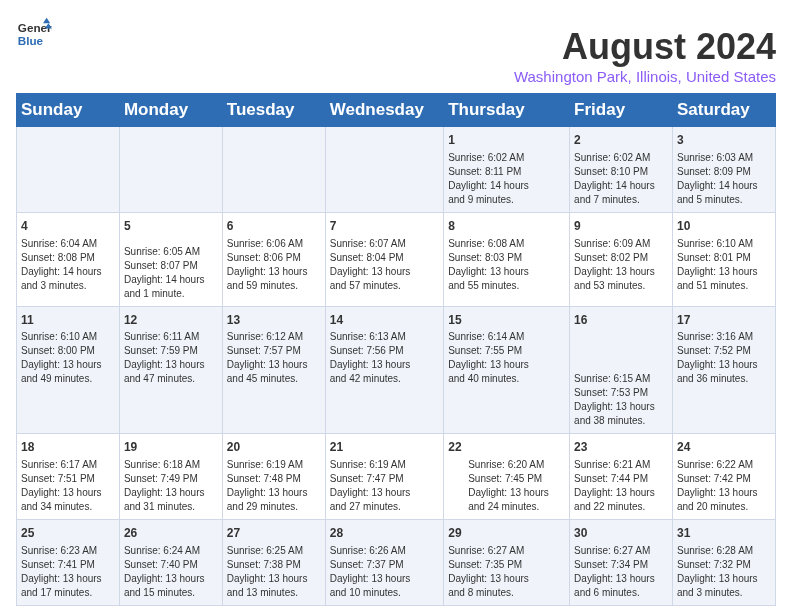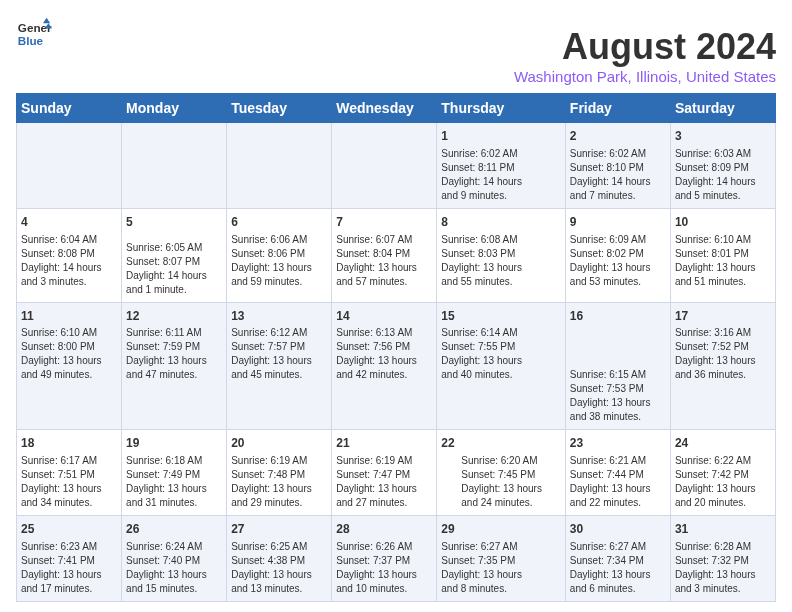--- a/index.html
+++ b/index.html
@@ -43,21 +43,21 @@
       border-collapse: collapse;
       font-size: 11px;
     }
     thead tr {
       background-color: #2e6db4;
       color: #fff;
     }
     thead th {
       padding: 6px 4px;
       text-align: left;
-      font-size: 14px;
+      font-size: 17px;
       font-weight: bold;
       border: 1px solid #2e6db4;
     }
     tbody tr {
       vertical-align: top;
     }
     tbody tr:nth-child(odd) {
       background-color: #f0f4fa;
     }
     tbody tr:nth-child(even) {
@@ -305,21 +305,21 @@
         <td>
           <span class="day-number">26</span>
           <div class="day-info" style="white-space: pre-line;">Sunrise: 6:24 AM
 Sunset: 7:40 PM
 Daylight: 13 hours
 and 15 minutes.</div>
         </td>
         <td>
           <span class="day-number">27</span>
           <div class="day-info" style="white-space: pre-line;">Sunrise: 6:25 AM
-Sunset: 4:38 PM
+Sunset: 7:38 PM
 Daylight: 13 hours
 and 13 minutes.</div>
         </td>
         <td>
           <span class="day-number">28</span>
           <div class="day-info" style="white-space: pre-line;">Sunrise: 6:26 AM
 Sunset: 7:37 PM
 Daylight: 13 hours
 and 10 minutes.</div>
         </td>

